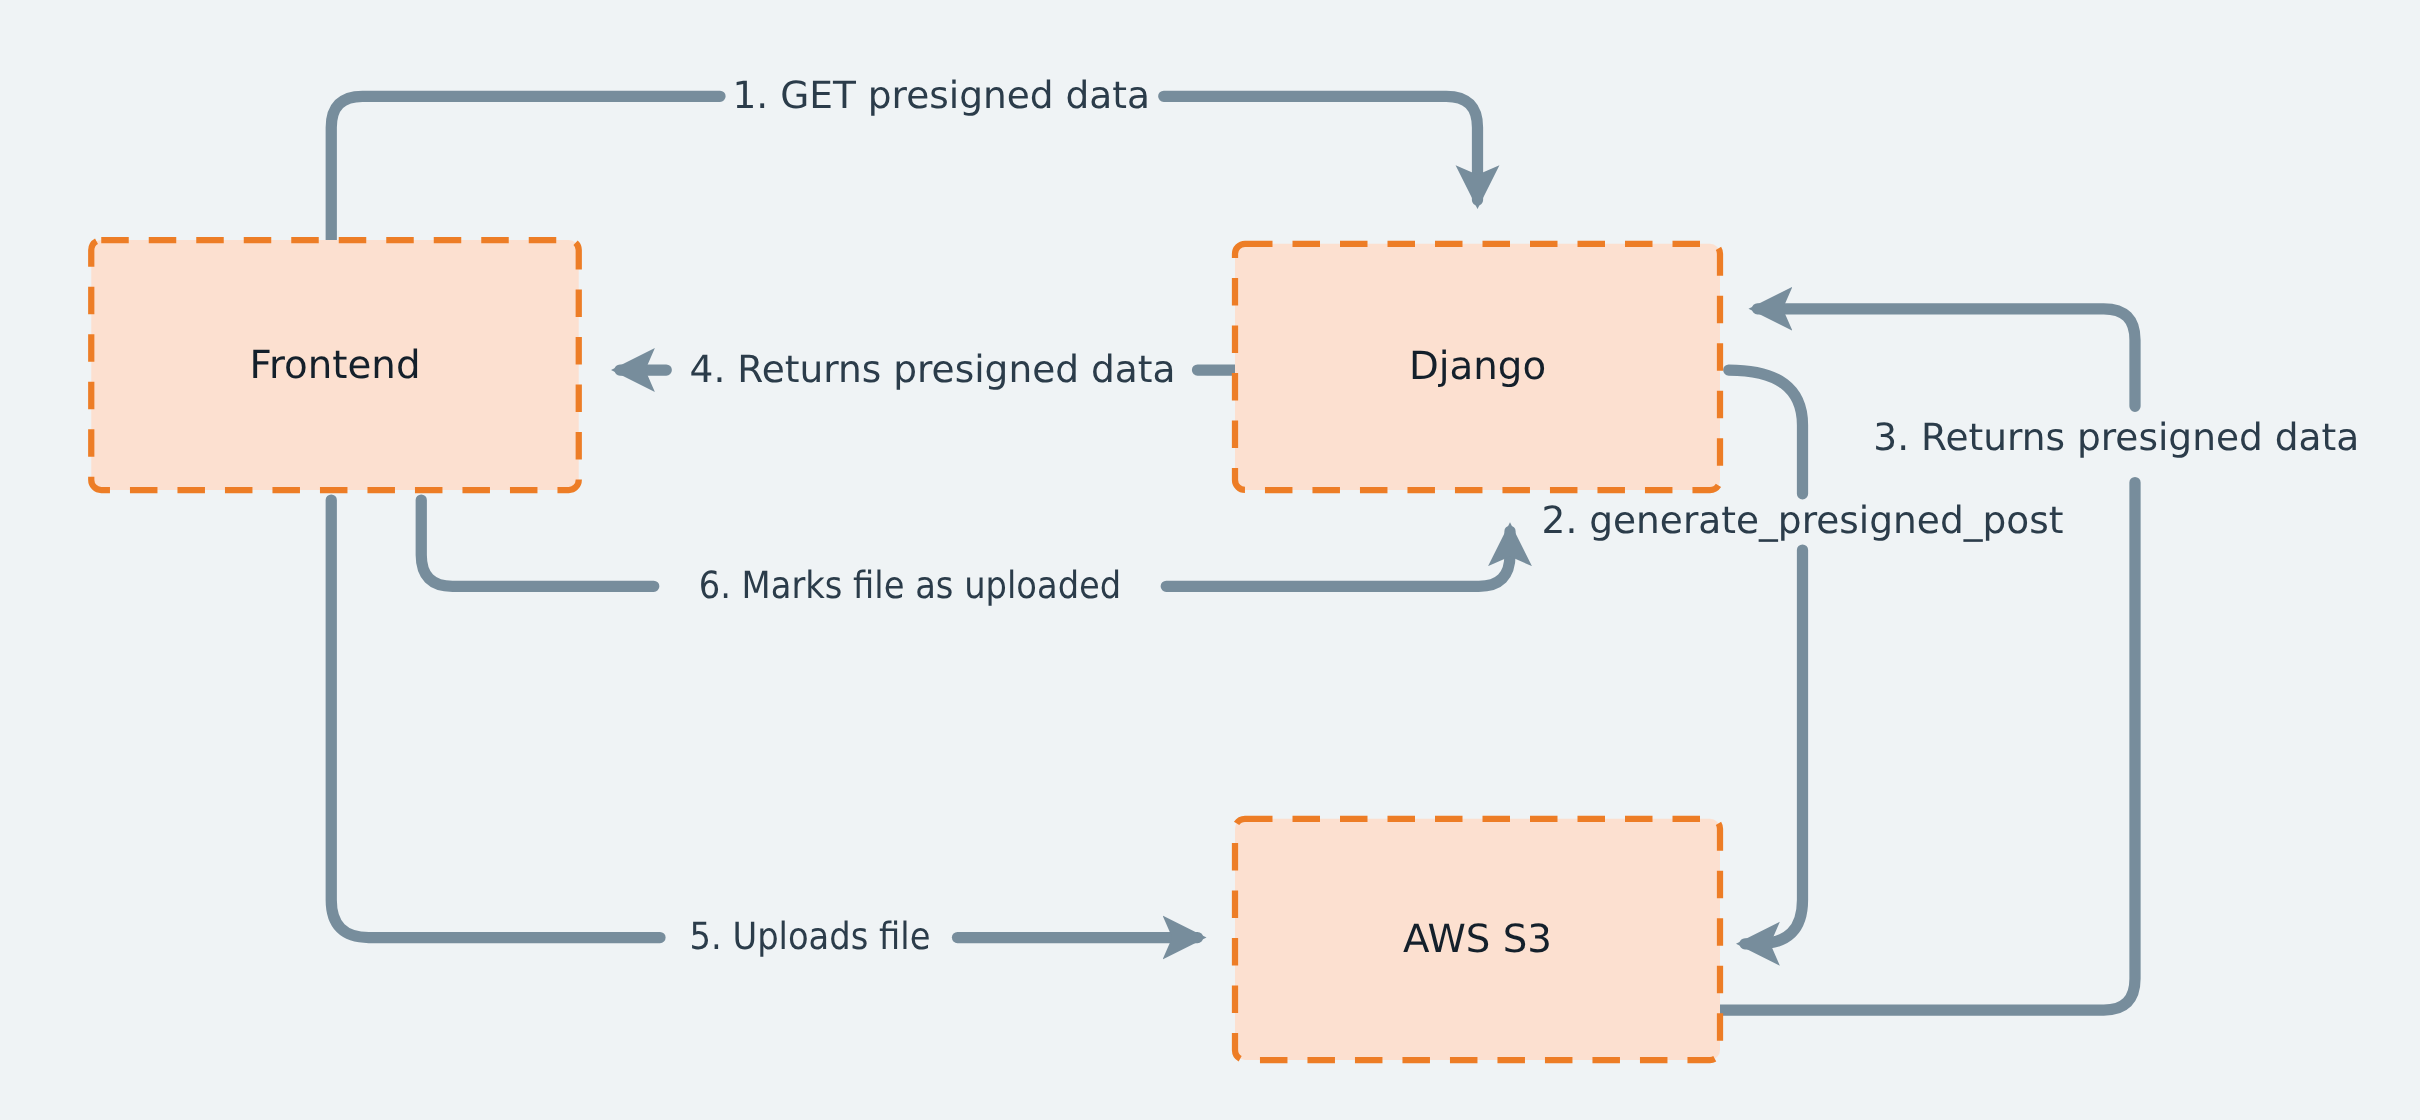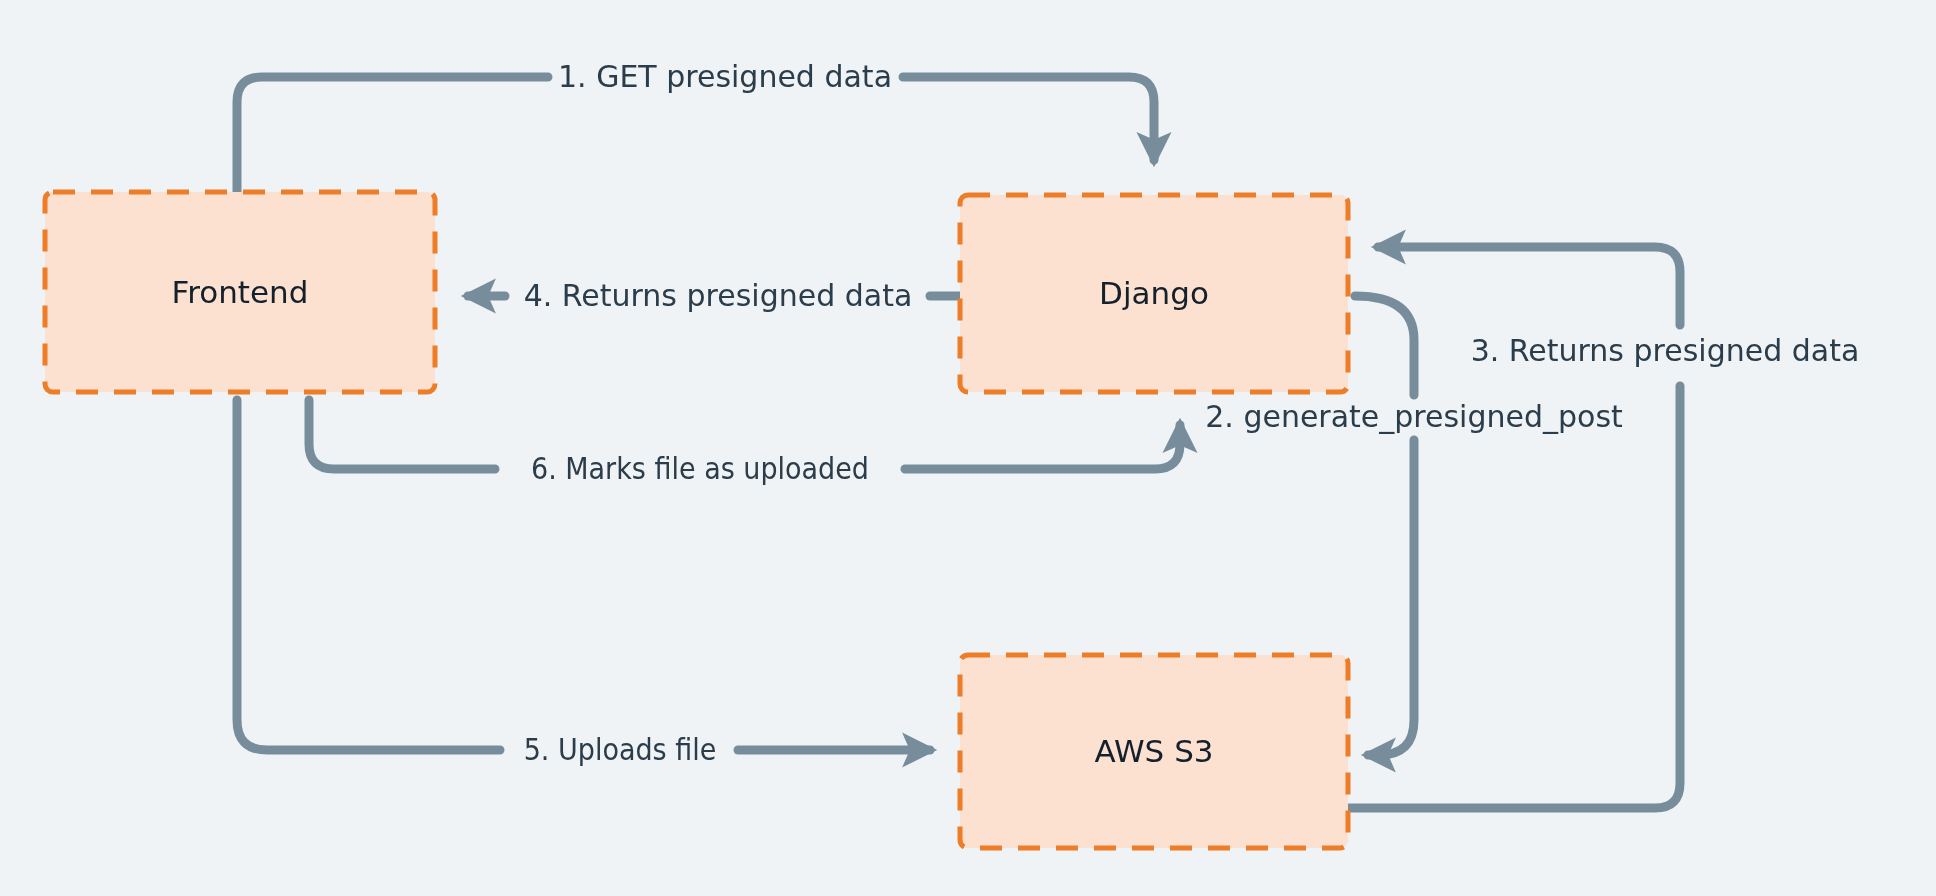--- a/index.html
+++ b/index.html
@@ -12,20 +12,21 @@
     width: 1936px;
     height: 896px;
     overflow: hidden;
     font-family: "DejaVu Sans", sans-serif;
   }
   #diagram-root {
     position: relative;
     width: 1696px;
     height: 896px;
     background: #eff3f5;
+    padding-left: 28px;
   }
   svg.diagram-canvas {
     display: block;
     width: 1936px;
     height: 896px;
   }
   .node-box {
     stroke-width: 5;
     stroke-dasharray: 22 16;
     stroke-linecap: butt;

